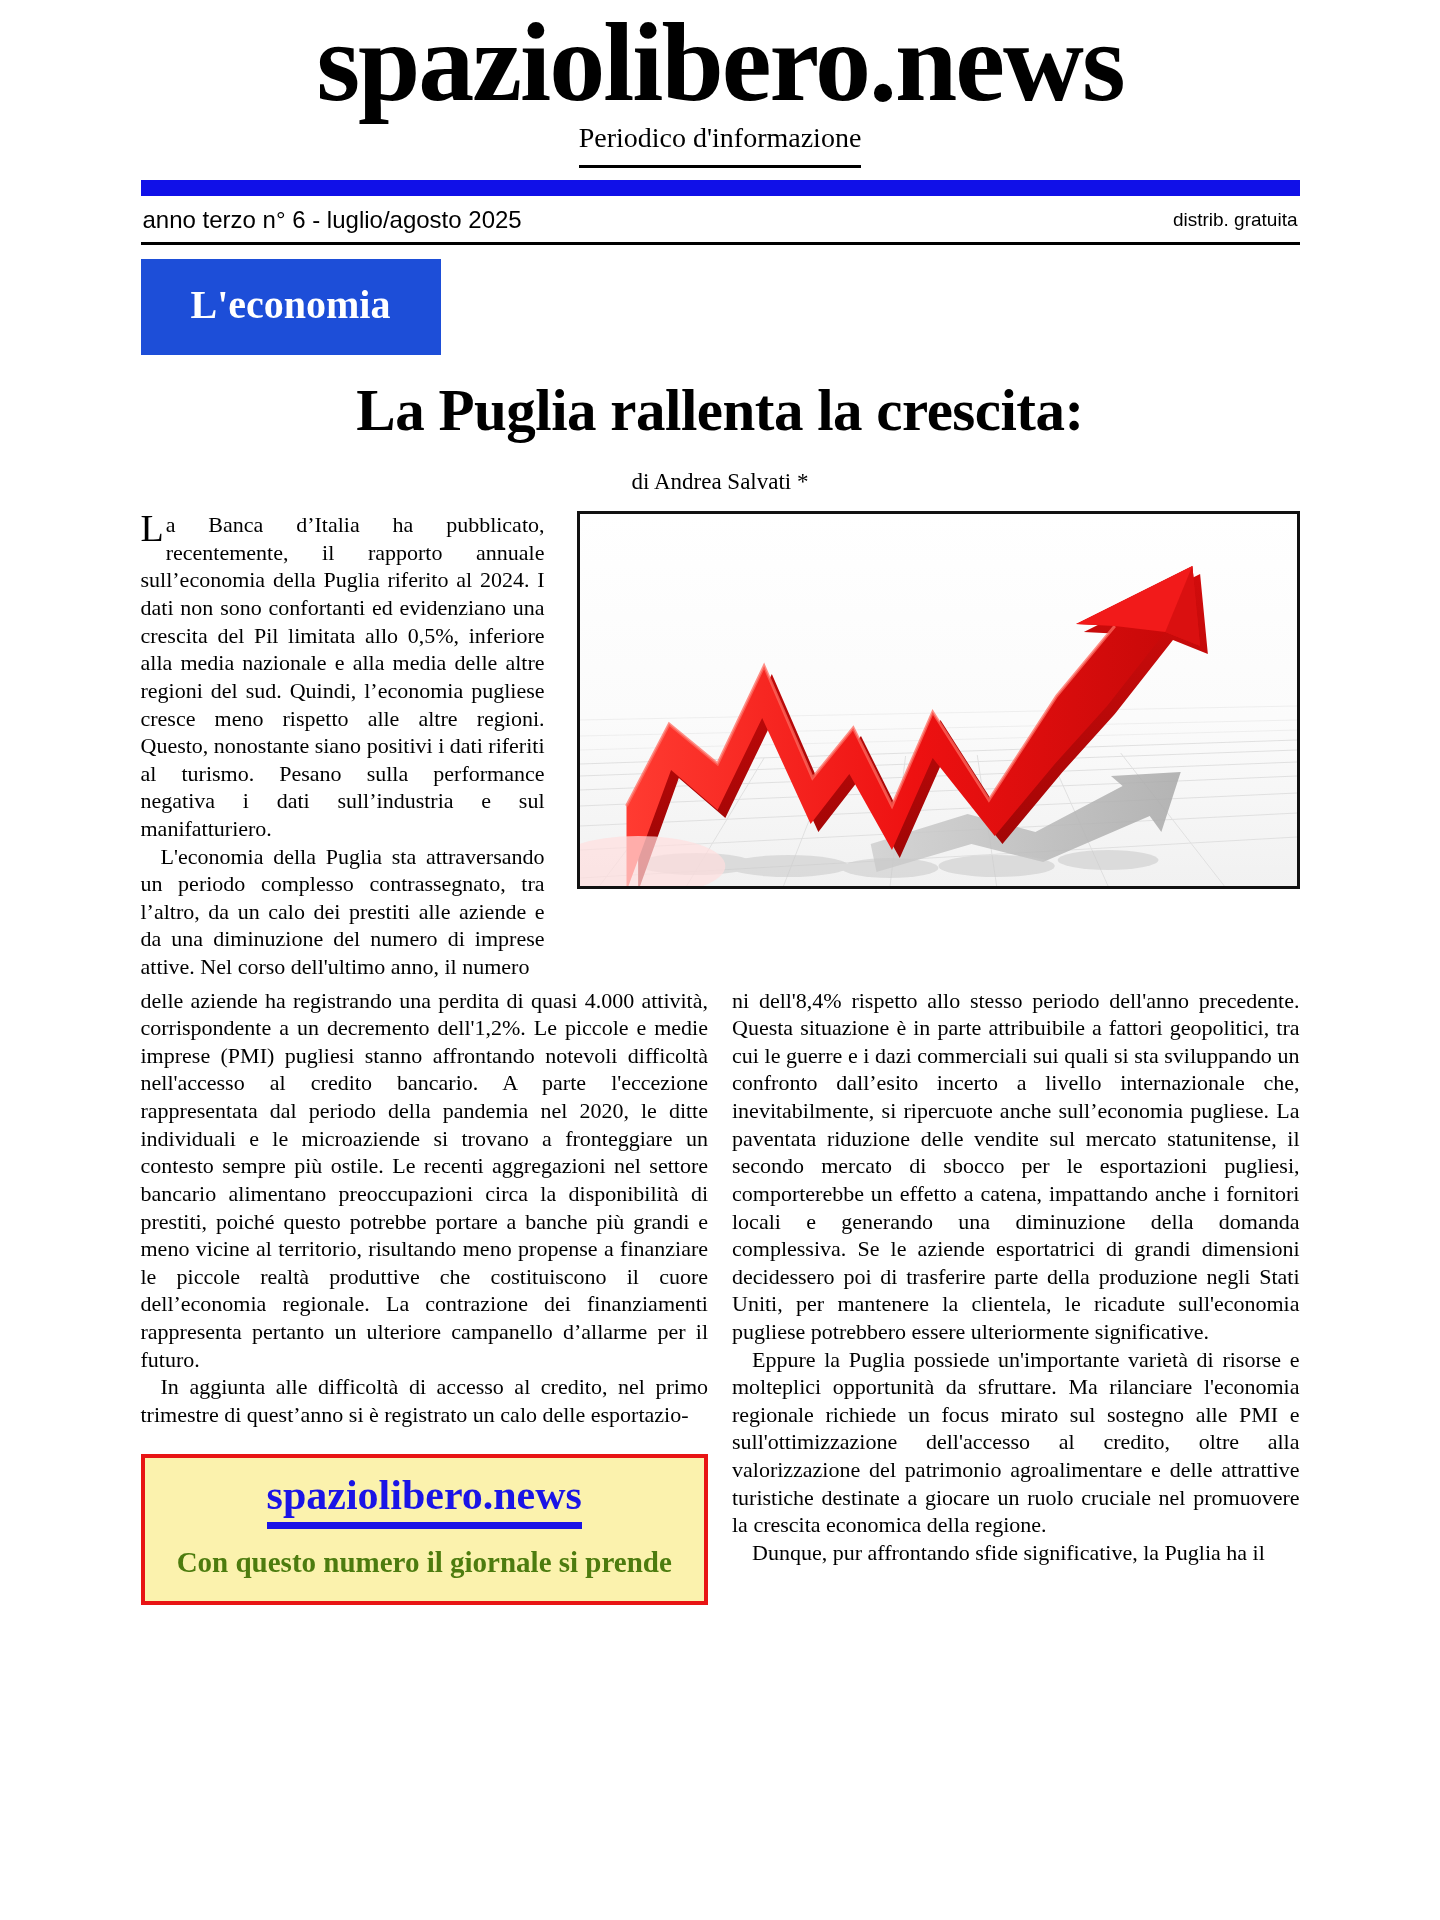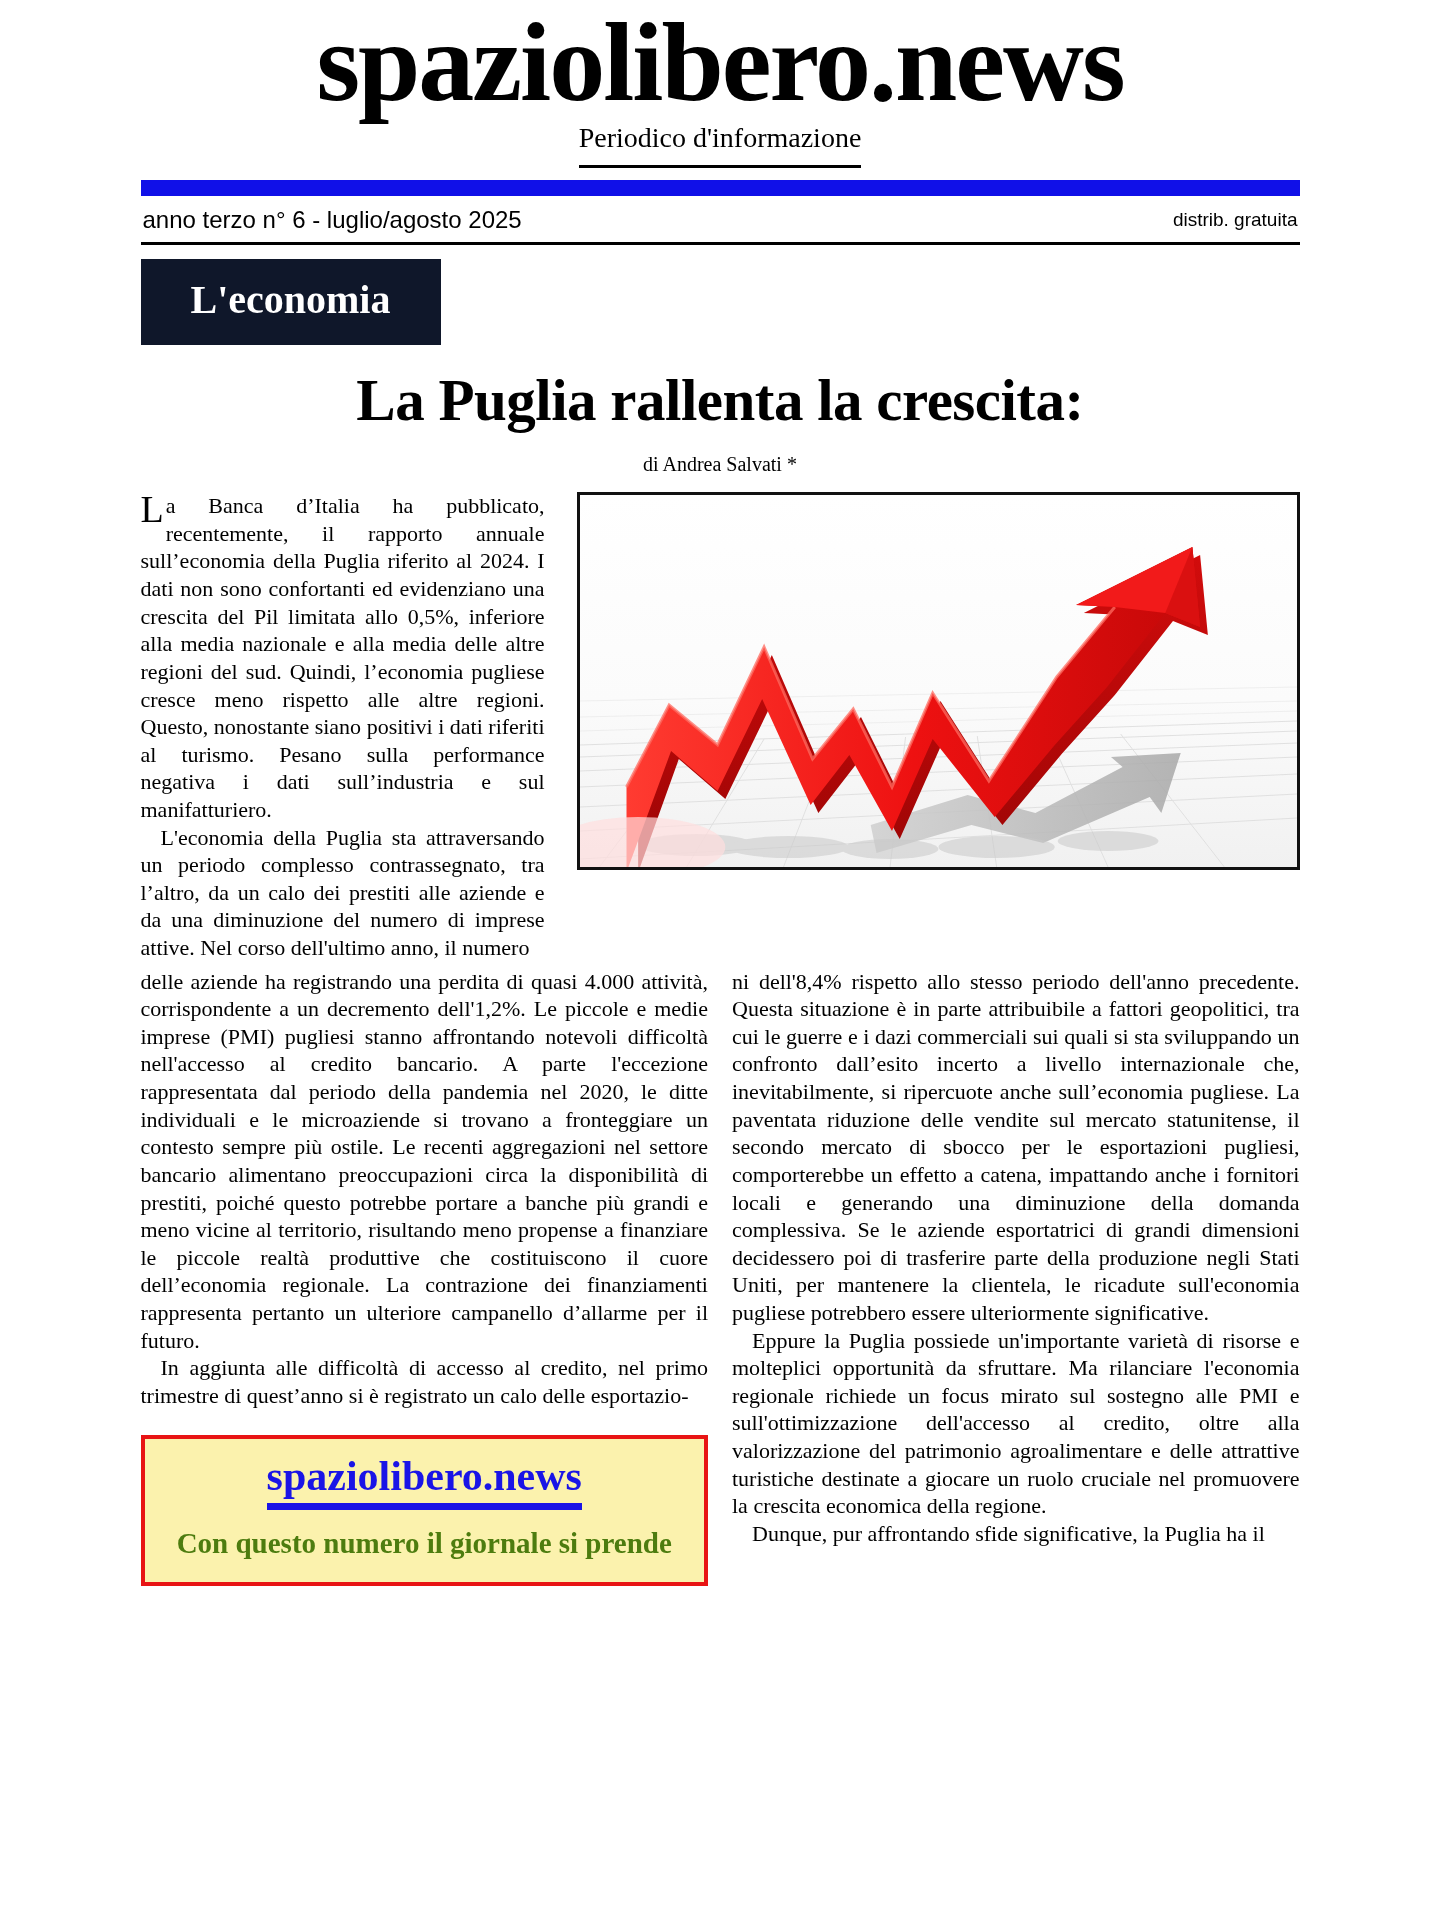--- a/index.html
+++ b/index.html
@@ -74,31 +74,31 @@
   }
 
   
   .kicker-row {
     display: flex;
     align-items: flex-start;
     margin-top: 14px;
     gap: 18px;
   }
   .kicker-badge {
-    background: #0f172a;
+    background: #1d4ed8;
     color: #ffffff;
     font-weight: bold;
     font-size: 40px;
     line-height: 1;
     padding: 16px 26px 20px 26px;
     width: 300px;
     box-sizing: border-box;
     text-align: center;
     flex: 0 0 auto;
-    height: 86px;
+    height: 96px;
     display: flex;
     align-items: center;
     justify-content: center;
   }
   .kicker-text {
     flex: 1 1 auto;
     font-size: 26.5px;
     line-height: 1.30;
     text-align: left;
     padding-top: 2px;
@@ -108,22 +108,22 @@
   .headline {
     text-align: center;
     font-weight: bold;
     font-size: 59px;
     line-height: 1.12;
     margin: 22px 0 0 0;
     letter-spacing: -0.5px;
   }
   .byline {
     text-align: center;
-    font-size: 20px;
-    margin-top: 20px;
+    font-size: 23px;
+    margin-top: 26px;
     margin-bottom: 16px;
   }
 
   
   .top-wrap {
     display: flex;
     gap: 16px;
     align-items: flex-start;
   }
   .col-narrow {

